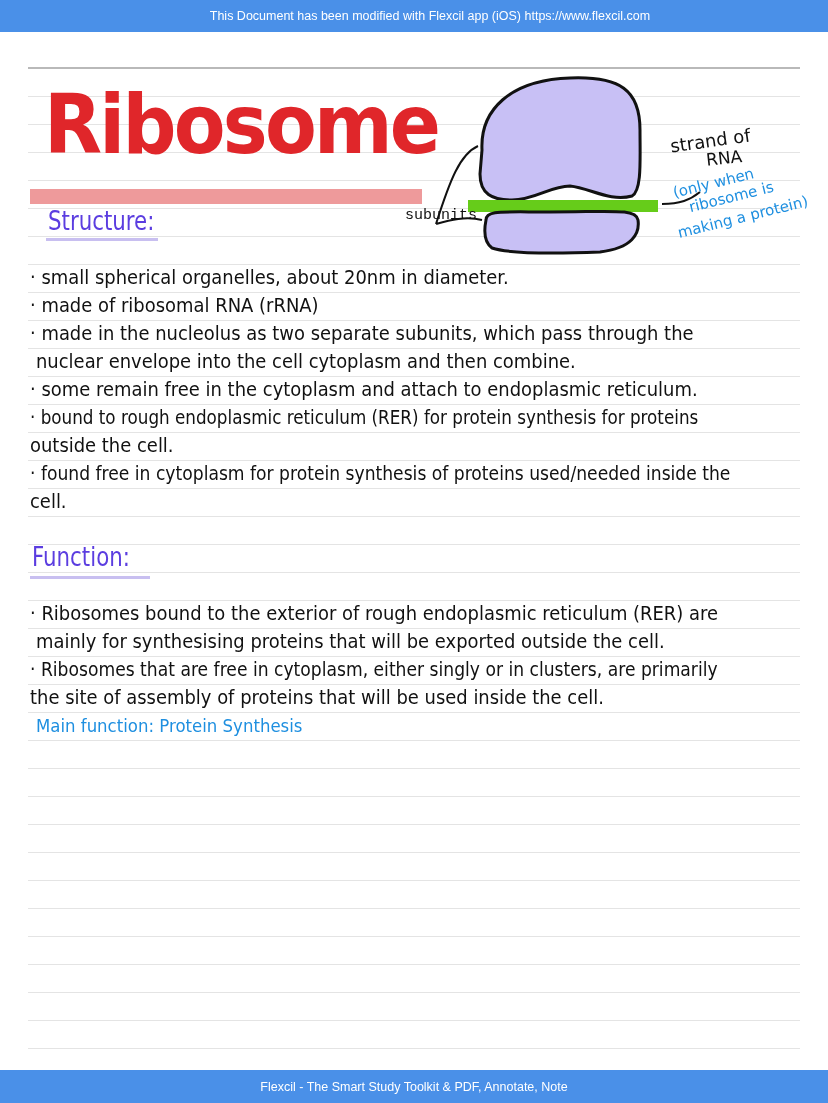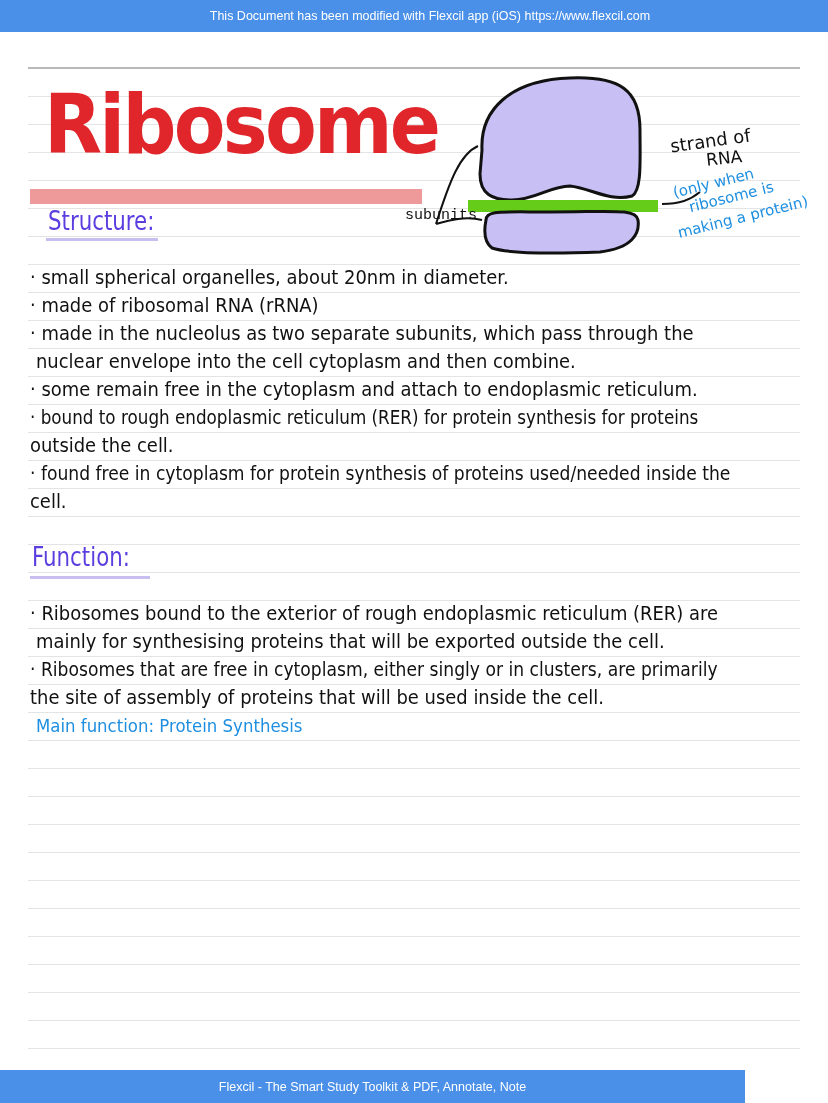--- a/index.html
+++ b/index.html
@@ -8,21 +8,21 @@
     background: #ffffff;
     font-family: "Liberation Sans", sans-serif;
   }
   .topbar {
     position: absolute; left: 0; top: 0; width: 828px; height: 32px;
     background: #4a90e8; color: #ffffff;
     font-family: "Liberation Sans", sans-serif; font-size: 12.5px;
     display: flex; align-items: center; justify-content: center; padding-left: 16px;
   }
   .footer {
-    position: absolute; left: 0; top: 1070px; width: 745px; height: 33px;
+    position: absolute; left: 0; top: 1070px; width: 828px; height: 33px;
     background: #4a90e8; color: #ffffff;
     font-family: "Liberation Sans", sans-serif; font-size: 12.5px;
     display: flex; align-items: center; justify-content: center;
   }
   .page {
     position: absolute; left: 0; top: 32px; width: 828px; height: 1038px;
     background: #ffffff;
   }
   .rule {
     position: absolute; left: 28px; width: 772px; height: 1px; background: #e4e4e4;

